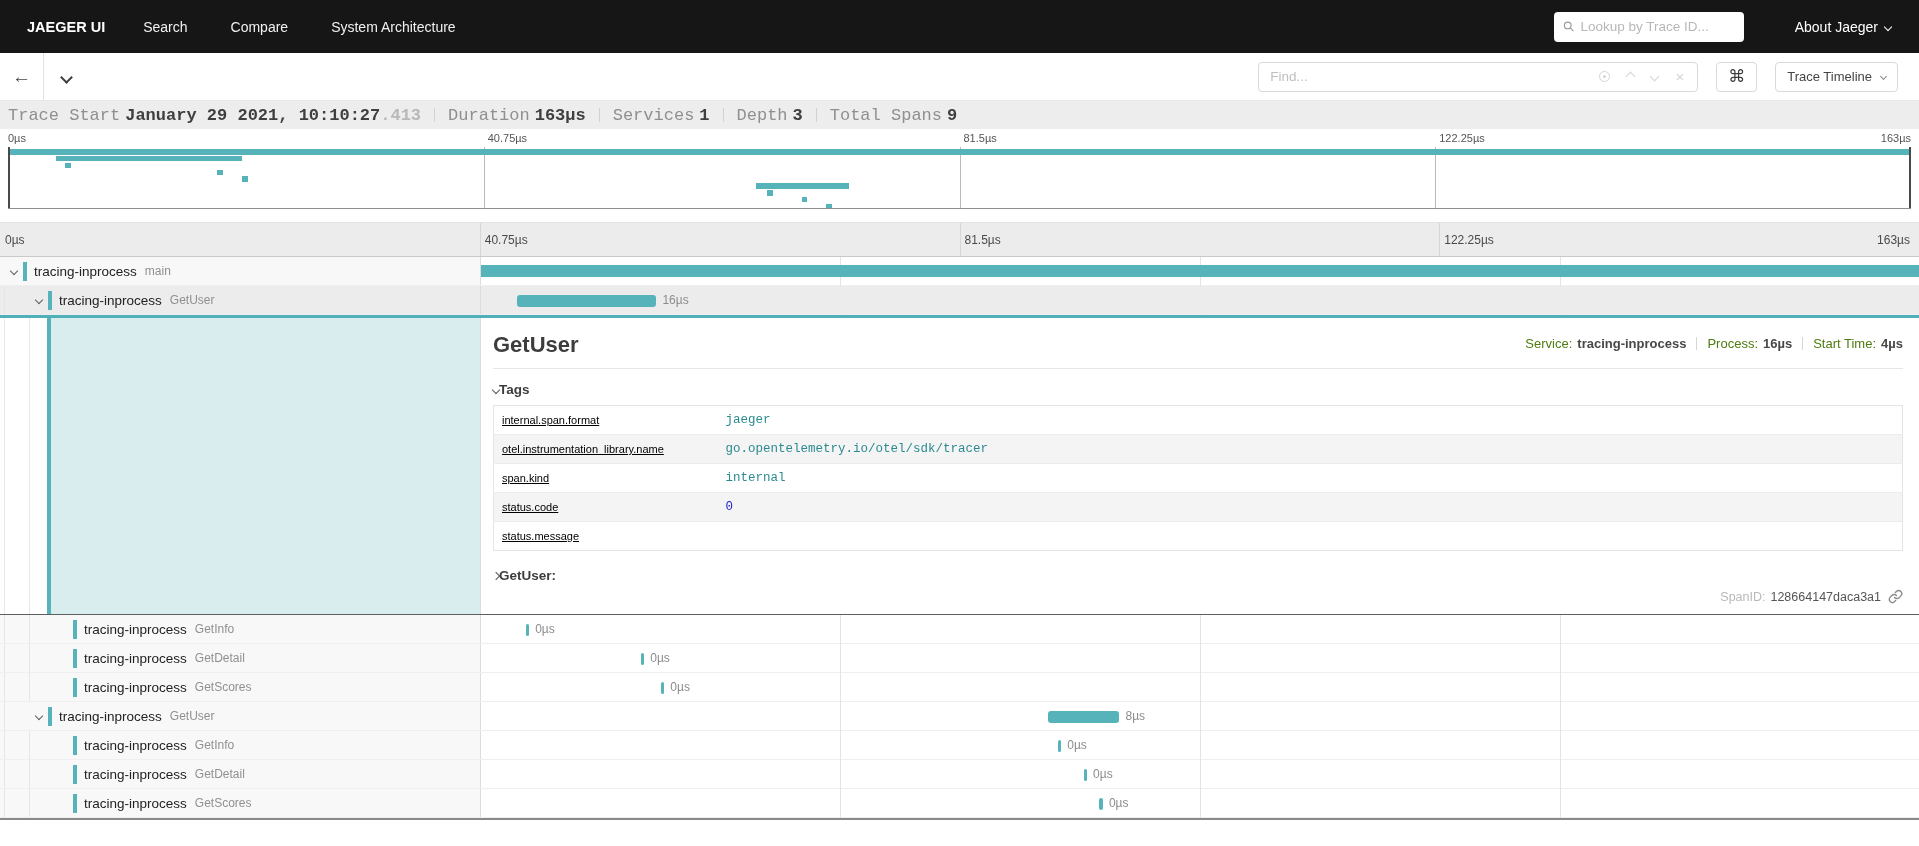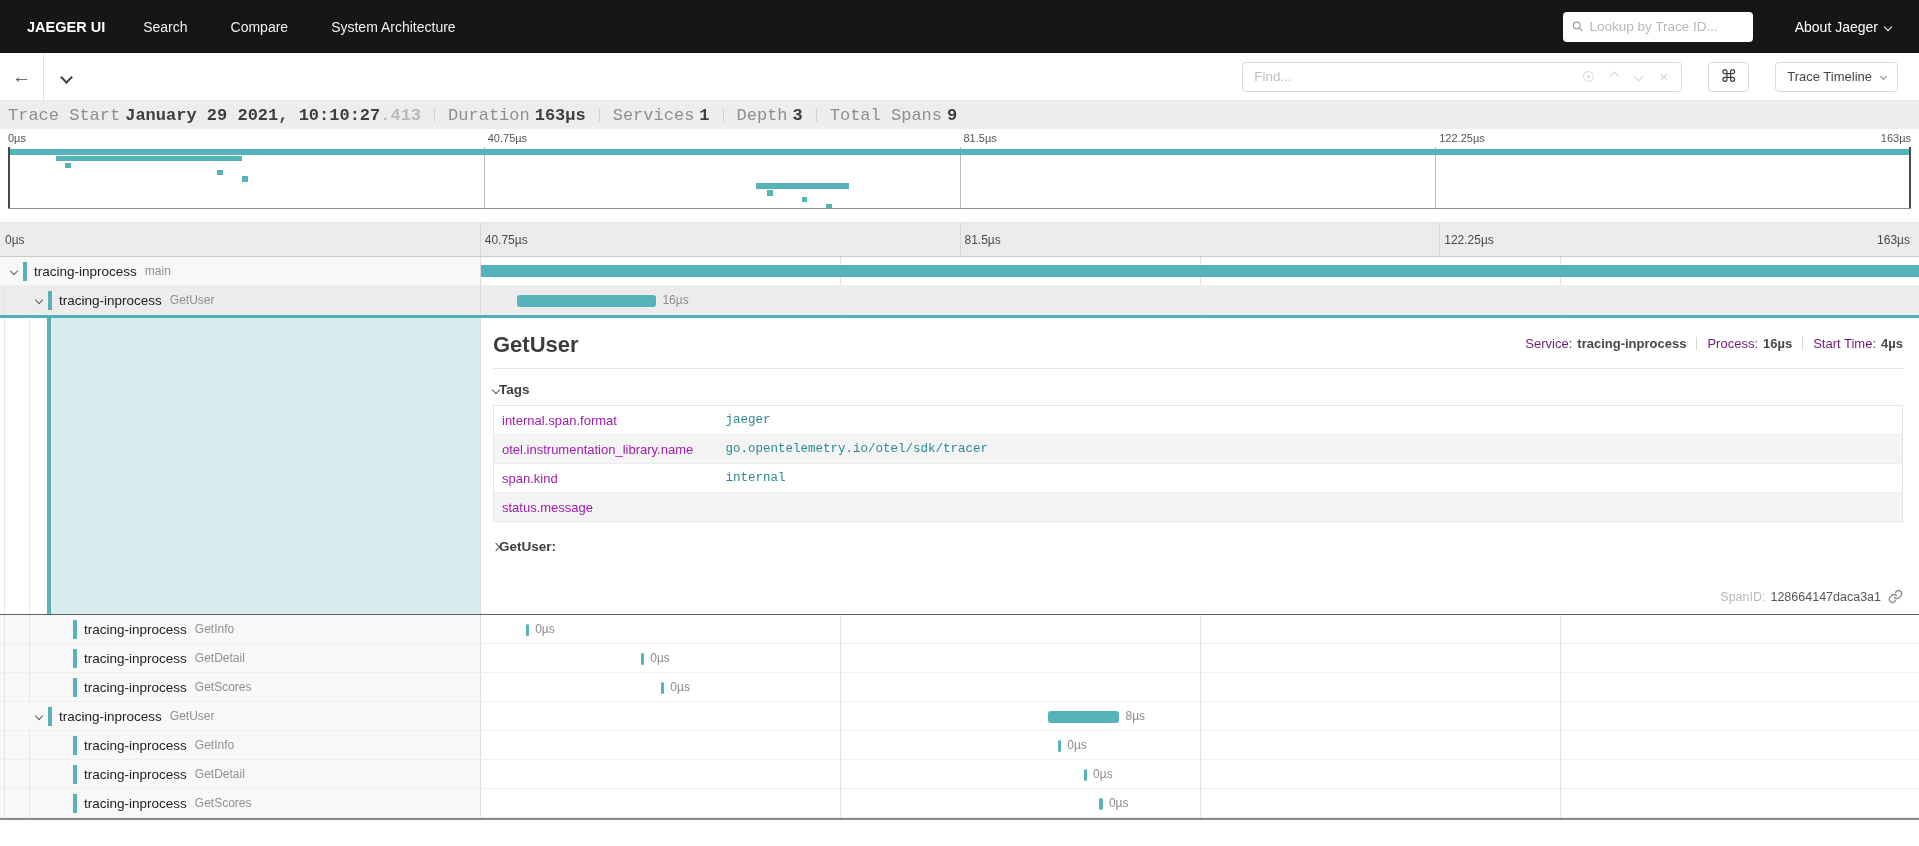--- a/index.html
+++ b/index.html
@@ -14,35 +14,35 @@
   .chev.gray { border-color:#9a9a9a; }
   .dbl { display:inline-flex; flex-direction:column; line-height:0; }
   .dbl .chev + .chev { margin-top:-4px; }
   .dblr { display:inline-flex; }
   .dblr .chev + .chev { margin-left:-3px; }
 
   
   .navbar { height:53px; background:#161616; display:flex; align-items:center; color:#e8e8e8; }
   .brand { font-weight:bold; font-size:14.5px; color:#fff; margin:0 38px 0 27px; }
   .nav-item { font-size:14px; color:#f0f0f0; margin-right:43px; cursor:pointer; }
-  .nav-right { margin-left:auto; display:flex; align-items:center; }
+  .nav-right { margin-left:auto; display:flex; align-items:center;gap:9px; }
   .lookup-wrap { width:190px; height:30px; background:#fff; border-radius:4px; display:flex; align-items:center; padding:0 9px; margin-right:42px; }
   .lookup-wrap input { border:0; outline:none; width:100%; font-size:13.5px; margin-left:6px; color:#444; font-family:"Liberation Sans", sans-serif; }
   .lookup-wrap input::placeholder { color:#b8b8b8; }
   .about { font-size:14px; color:#fff; display:flex; align-items:center; gap:7px; margin-right:28px; cursor:pointer; }
 
   
   .trace-header { height:48px; display:flex; align-items:center; border-bottom:1px solid #e8e8e8; }
   .back-cell { width:44px; height:100%; display:flex; align-items:center; justify-content:center; border-right:1px solid #e2e2e2; cursor:pointer; }
   .back-arrow { font-size:19px; color:#444; }
   .th-chev { margin-left:18px; cursor:pointer; }
   .th-chev .chev { width:9px; height:9px; border-width:2px; border-color:#3c3c3c; }
   .trace-title { margin-left:13px; font-size:23px; font-weight:bold; color:#3f3f3f; white-space:nowrap; }
   .trace-id { font-size:21px; font-weight:normal; color:#b5b5b5; margin-left:8px; }
-  .th-controls { margin-left:auto; display:flex; align-items:flex-end; margin-right:21px; gap:26px; }
+  .th-controls { margin-left:auto; display:flex; align-items:flex-end; margin-right:21px; gap:18px; }
   .find-box { width:440px; height:30px; border:1px solid #d9d9d9; border-radius:4px; display:flex; align-items:center; background:#fff; }
   .find-box input { border:0; outline:none; flex:1; padding:0 11px; font-size:13.5px; color:#444; font-family:"Liberation Sans", sans-serif; }
   .find-box input::placeholder { color:#bfbfbf; }
   .find-icons { display:flex; align-items:center; gap:17px; padding:0 13px; }
   .tgt { position:relative; width:11px; height:11px; border:1.4px solid #d4d4d4; border-radius:50%; }
   .tgt::after { content:""; position:absolute; left:50%; top:50%; width:3px; height:3px; margin:-1.5px 0 0 -1.5px; border-radius:50%; background:#d4d4d4; }
   .find-icons .chev { border-color:#d4d4d4; }
   .x-icon { color:#d4d4d4; font-size:15px; line-height:1; }
   .kbd-btn { width:41px; height:30px; border:1px solid #d9d9d9; border-radius:4px; background:#fff; display:flex; align-items:center; justify-content:center; font-size:17px; color:#3c3c3c; cursor:pointer; }
   .view-select { height:30px; border:1px solid #d9d9d9; border-radius:4px; background:#fff; display:flex; align-items:center; gap:9px; padding:0 11px; font-size:13px; color:#444; cursor:pointer; }
@@ -99,31 +99,31 @@
   
   .detail-row { display:flex; height:300px; border-top:3px solid #4fb0b8; border-bottom:1px solid #5e5e5e; position:relative; z-index:4; background:#fff; }
   .detail-left { width:481px; flex:none; border-right:1px solid #dcdcdc; background:
      linear-gradient(#e8e8e8,#e8e8e8) 4px 0 / 1px 100% no-repeat,
      linear-gradient(#e8e8e8,#e8e8e8) 29px 0 / 1px 100% no-repeat, #fff; }
   .detail-left-fill { margin-left:47px; height:100%; background:#d9edef; border-left:4px solid #57b3ba; }
   .detail-right { flex:1; position:relative; padding:12px 16px 8px 12px; background:#fff; }
   .d-op { font-size:22px; font-weight:bold; color:#3d3d3d; margin:2px 0 10px; }
   .d-ov { position:absolute; top:18px; right:16px; display:flex; align-items:center; font-size:13px; }
   .d-ov .sep { width:1px; height:13px; background:#d6d6d6; margin:0 10px; }
-  .d-ov .lab { color:#701a75; margin-right:5px; }
+  .d-ov .lab { color:#4d7c0f; margin-right:5px; }
   .d-ov .val { color:#484848; font-weight:bold; }
   .d-hr { border:0; border-top:1px solid #e6e6e6; margin:0 0 13px; }
   .acc-head { display:flex; align-items:center; margin-bottom:8px; cursor:pointer; }
   .acc-head .chev { width:6px; height:6px; border-color:#555; }
   .acc-title { font-size:13.5px; font-weight:bold; color:#3d3d3d; }
   table.kv { width:100%; border-collapse:collapse; border:1px solid #e4e4e4; }
   table.kv tr { height:29px; }
   table.kv tr:nth-child(even) { background:#f4f4f4; }
   table.kv tr + tr td { border-top:1px solid #ececec; }
-  td.k { width:232px; color:#a21caf; font-size:13px; padding-left:8px; }
+  td.k { width:232px; color:#000000; font-size:11px; padding-left:8px;text-decoration:underline; }
   td.v { font-family:"Liberation Mono", monospace; font-size:12.5px; color:#2b8a90; }
   td.v.num { color:#2424cc; }
   .proc-head { margin-top:17px; }
   .spanid { position:absolute; right:16px; bottom:10px; display:flex; align-items:center; font-size:12.5px; }
   .spanid .lab { color:#b9b9b9; margin-right:5px; }
   .spanid .val { color:#555; }
   .spanid svg { margin-left:7px; cursor:pointer; }
 
   .bottom-border { height:2px; background:#8a8a8a; }
 </style>
@@ -303,20 +303,24 @@
           </tr>
       <tr>
             <td class="k">otel.instrumentation_library.name</td>
             <td class="v">go.opentelemetry.io/otel/sdk/tracer</td>
           </tr>
       <tr>
             <td class="k">span.kind</td>
             <td class="v">internal</td>
           </tr>
       <tr>
+            <td class="k">status.code</td>
+            <td class="v num">0</td>
+          </tr>
+      <tr>
             <td class="k">status.message</td>
             <td class="v"></td>
           </tr>
     </tbody>
       </table>
     <div class="acc-head proc-head">
       <i class="chev right"></i>
       <span class="acc-title">GetUser:</span>
     </div>
     <div class="spanid">

